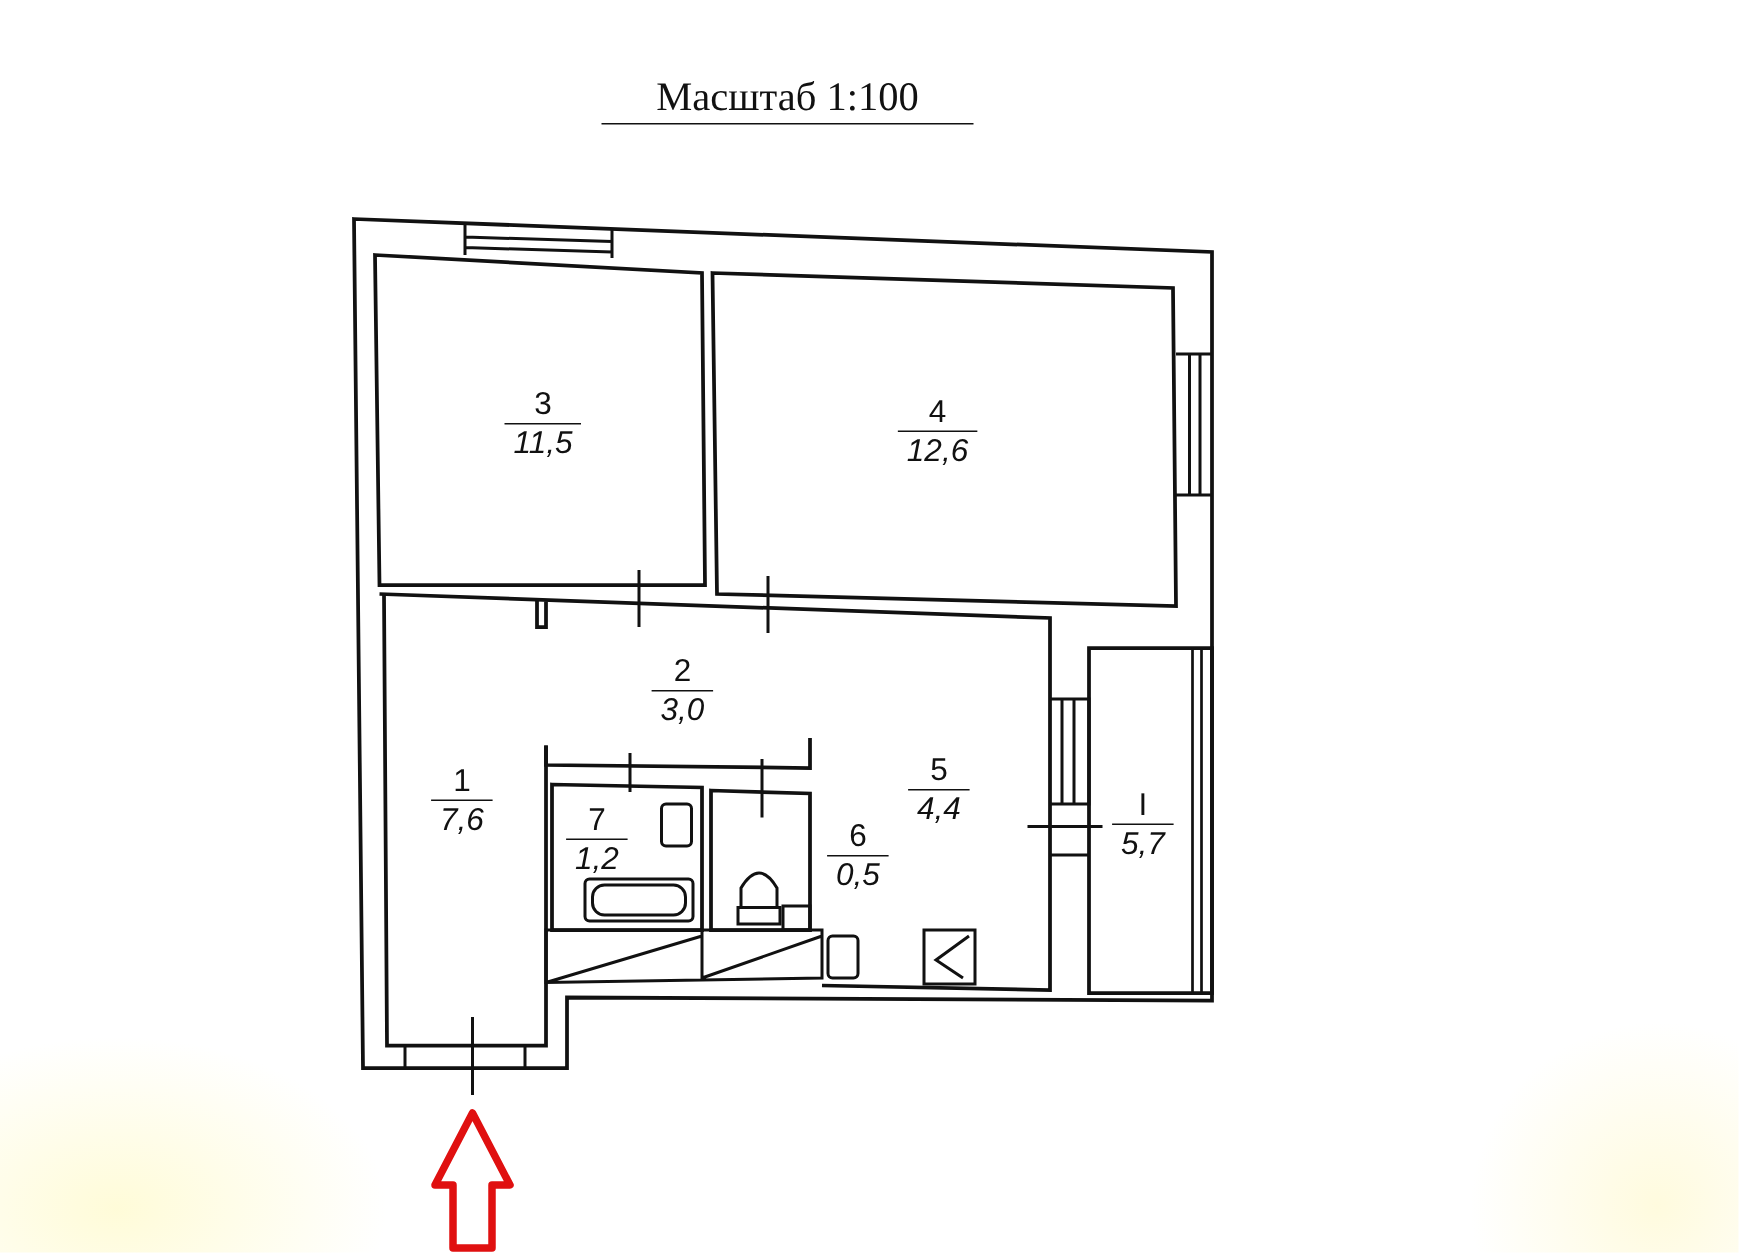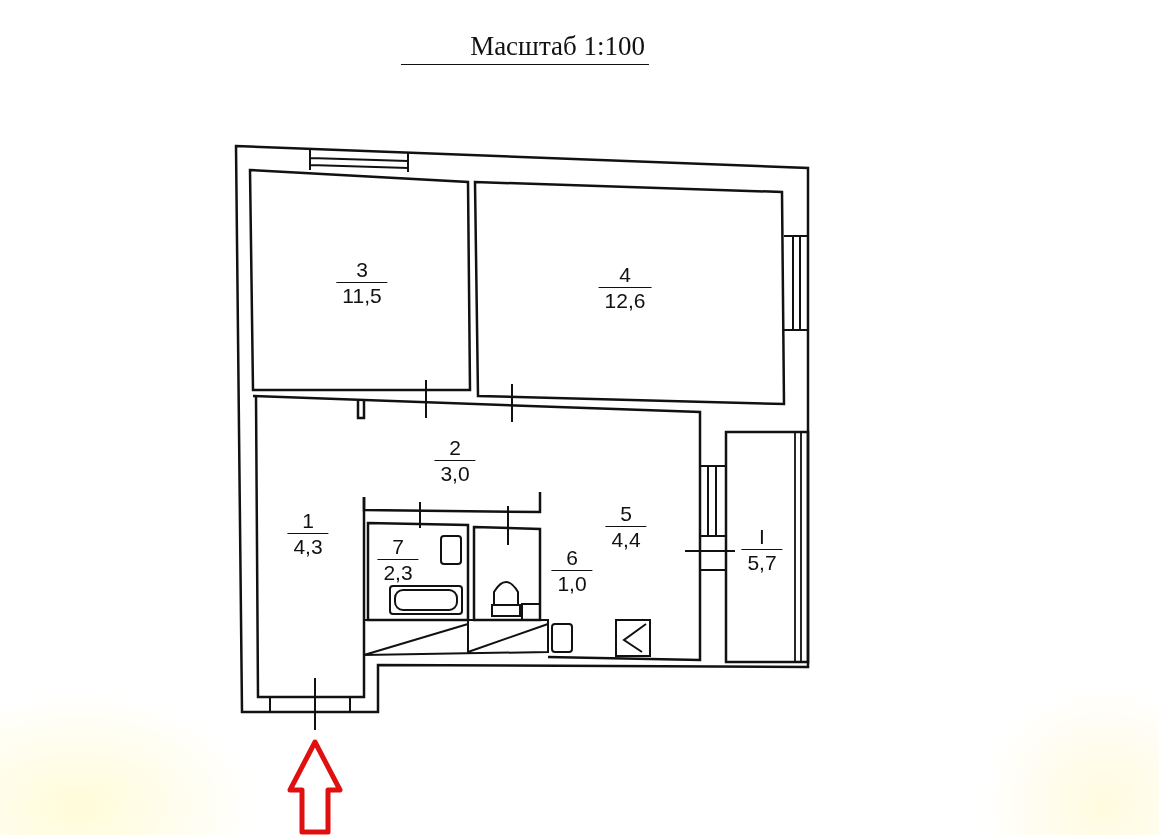--- a/index.html
+++ b/index.html
@@ -1,23 +1,23 @@
 <!DOCTYPE html>
 <html><head>
 <meta charset="utf-8">
 <style>
   html, body { margin: 0; padding: 0; background: #ffffff; }
   body { width: 1159px; height: 835px; position: relative; overflow: hidden; font-family: "Liberation Sans", sans-serif; }
-  .title { position: absolute; left: 405px; top: 30px; width: 240px; text-align: right; font-family: "Liberation Serif", serif; font-size: 27px; color: #111; line-height: 32px; }
+  .title { position: absolute; left: 405px; top: 48px; width: 240px; text-align: center; font-family: "Liberation Serif", serif; font-size: 27px; color: #111; line-height: 32px; }
   .title .rule { height: 0; border-top: 1.5px solid #111; margin: 2px -4px 0 -4px; }
   svg { position: absolute; left: 0; top: 0; }
   .lbl { position: absolute; text-align: center; font-size: 21px; color: #111; line-height: 23px; transform: translate(-50%, 0); }
   .lbl .num { display: block; }
   .lbl .bar { display: block; border-top: 1.6px solid #111; margin: 1px -6px 1px -6px; }
-  .lbl .area { display: block; }
+  .lbl .area { display: block; font-style: italic; }
   .glow { position: absolute; left: 0; top: 690px; width: 260px; height: 145px; background: radial-gradient(ellipse at 30% 80%, rgba(255,250,200,0.7), rgba(255,255,255,0) 70%); }
   .glow2 { position: absolute; right: 0; top: 680px; width: 180px; height: 155px; background: radial-gradient(ellipse at 70% 80%, rgba(255,248,200,0.6), rgba(255,255,255,0) 70%); }
 </style>
 </head>
 <body>
 
 <div class="glow"></div>
 <div class="glow2"></div>
 
 <div class="title">
@@ -85,31 +85,31 @@
     <span class="area">12,6</span>
 </div>
 <div class="lbl" style="left:455px; top:436px;">
   <span class="num">2</span>
     <span class="bar"></span>
     <span class="area">3,0</span>
 </div>
 <div class="lbl" style="left:308px; top:509px;">
   <span class="num">1</span>
     <span class="bar"></span>
-    <span class="area">4,3</span>
+    <span class="area">7,6</span>
 </div>
 <div class="lbl" style="left:398px; top:535px;">
   <span class="num">7</span>
     <span class="bar"></span>
-    <span class="area">2,3</span>
+    <span class="area">1,2</span>
 </div>
 <div class="lbl" style="left:572px; top:546px;">
   <span class="num">6</span>
     <span class="bar"></span>
-    <span class="area">1,0</span>
+    <span class="area">0,5</span>
 </div>
 <div class="lbl" style="left:626px; top:502px;">
   <span class="num">5</span>
     <span class="bar"></span>
     <span class="area">4,4</span>
 </div>
 <div class="lbl" style="left:762px; top:525px;">
   <span class="num">I</span>
     <span class="bar"></span>
     <span class="area">5,7</span>

